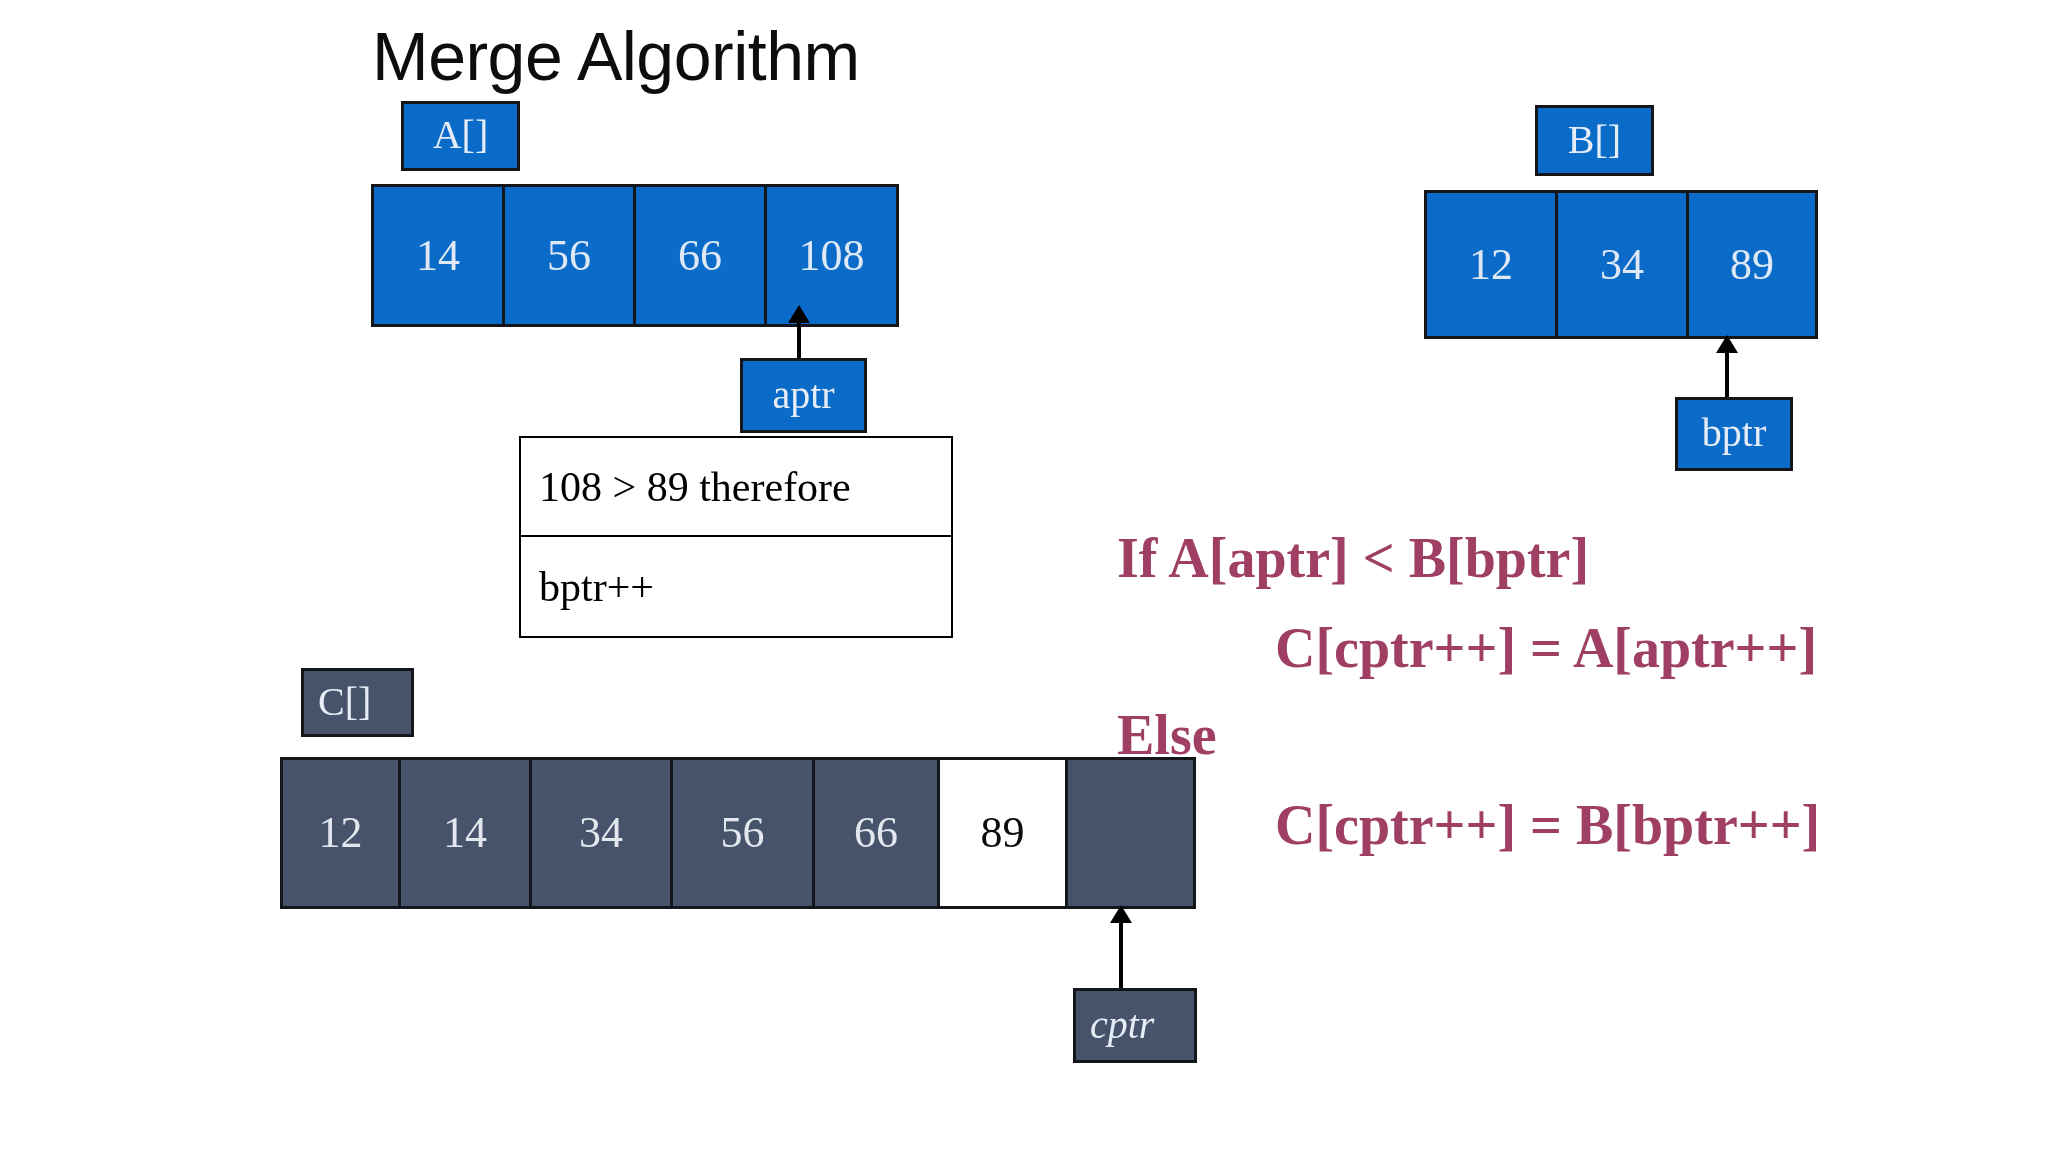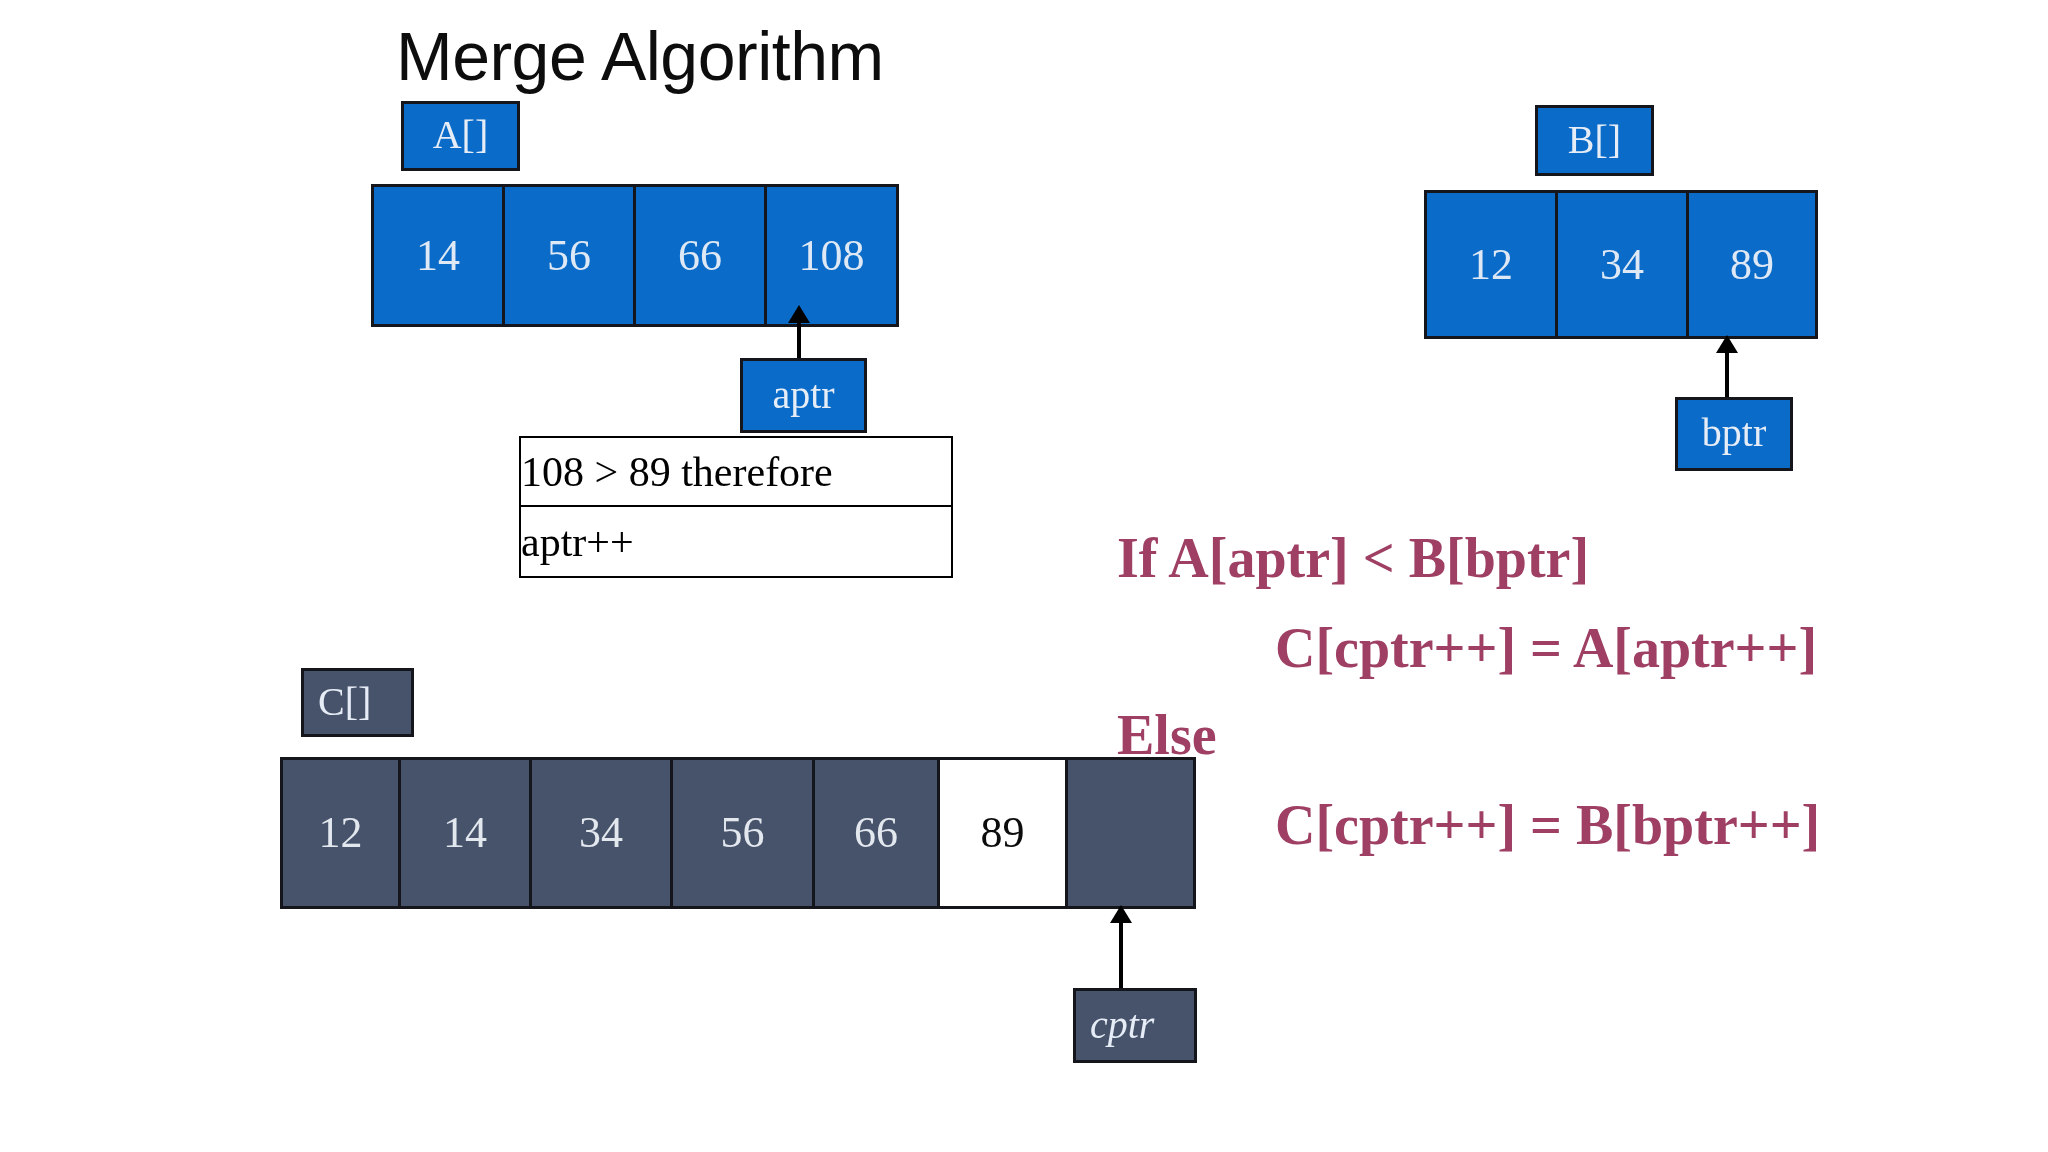--- a/index.html
+++ b/index.html
@@ -11,21 +11,21 @@
     width: 2048px;
     height: 1152px;
     position: relative;
     overflow: hidden;
     font-family: "Liberation Serif", serif;
   }
 
   
   .slide-title {
     position: absolute;
-    left: 396px;
+    left: 372px;
     top: 22px;
     font-family: "Liberation Sans", sans-serif;
     font-weight: 300;
     font-size: 68px;
     line-height: 1.0;
     color: #0d0d0d;
     letter-spacing: -0.5px;
     white-space: nowrap;
   }
 
@@ -100,23 +100,24 @@
     position: absolute;
     left: 519px;
     top: 436px;
     width: 434px;
     border: 2px solid #000000;
     box-sizing: border-box;
     background: #ffffff;
   }
   .info-row {
     box-sizing: border-box;
-    height: 69px;
+    height: 99px;
     display: flex;
     align-items: center;
+    padding-left: 18px;
     border-bottom: 2px solid #000000;
     font-family: "Liberation Serif", serif;
     font-size: 42px;
     color: #000000;
     white-space: nowrap;
   }
   .info-row:last-child { border-bottom: none; }
 
   
   .code-line {
@@ -168,21 +169,21 @@
   <div class="head"></div>
   <div class="stem" style="height:54px;"></div>
 </div>
 
 <div class="chip blue" style="left:1675px; top:397px; width:118px; height:74px;">
   <span>bptr</span>
 </div>
 
 <div class="info-table">
   <div class="info-row">108 &gt; 89 therefore</div>
-  <div class="info-row">aptr++</div>
+  <div class="info-row">bptr++</div>
 </div>
 
 <div class="code-line" style="left:1117px; top:530px;">If A[aptr] &lt; B[bptr]</div>
 
 <div class="code-line" style="left:1275px; top:620px;">C[cptr++] = A[aptr++]</div>
 
 <div class="code-line" style="left:1117px; top:707px;">Else</div>
 
 <div class="code-line" style="left:1275px; top:797px;">C[cptr++] = B[bptr++]</div>
 

